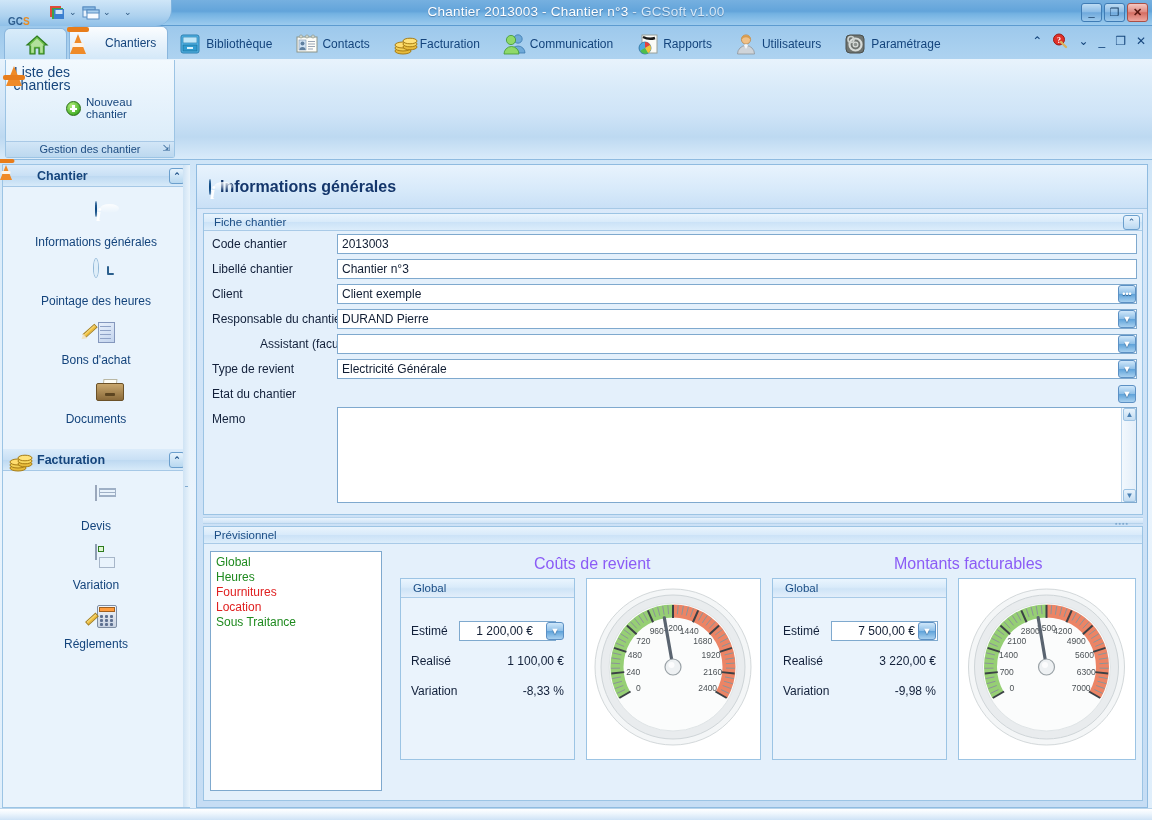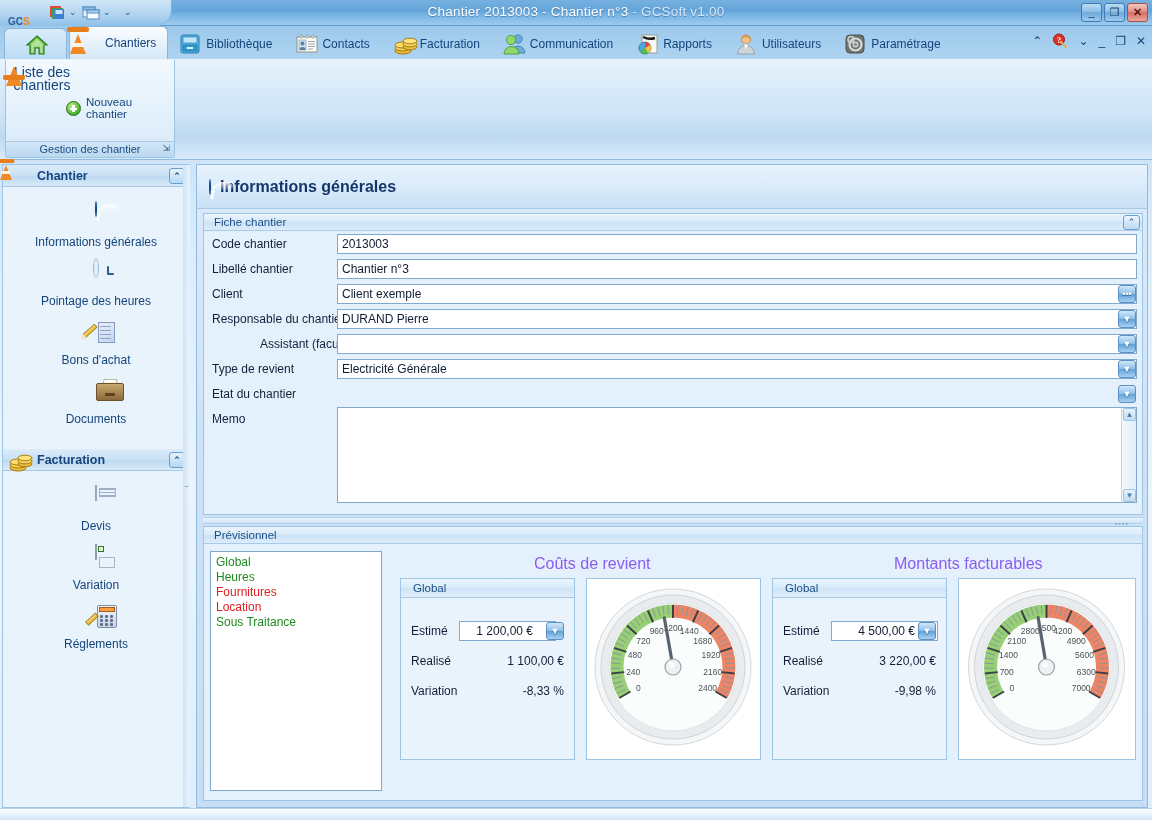--- a/index.html
+++ b/index.html
@@ -794,21 +794,21 @@
           <text x="120.64101615137756" y="111.5" font-size="8.5" font-family="Liberation Sans, sans-serif" fill="#4c5256" text-anchor="middle">2400</text>
           <path d="M 86 88 L 77.31759111665349 38.7596123493896" stroke="#5a6470" stroke-width="3.2" stroke-linecap="round"></path>
           <circle cx="86" cy="88" r="8" fill="#eef1f3" stroke="#9aa2a7" stroke-width="1.2"></circle>
           <circle cx="84.5" cy="86" r="3" fill="#ffffff" opacity=".8"></circle>
         </svg>
     </div>
 
     <div class="subpanel" style="left:568px; top:51px; width:175px; height:182px;">
       <div class="sp-head">Global</div>
       <div class="sp-row" style="left:10px; top:45px;">Estimé</div>
-      <div class="sp-input" style="left:58px; top:42px; width:107px;">4 500,00 €</div>
+      <div class="sp-input" style="left:58px; top:42px; width:107px;">7 500,00 €</div>
       <div class="fbtn" style="left:145px; top:43px;">▼</div>
 
       <div class="sp-row" style="left:10px; top:75px;">Realisé</div>
       <div class="sp-val" style="left:58px; top:75px; width:105px;">3 220,00 €</div>
 
       <div class="sp-row" style="left:10px; top:105px;">Variation</div>
       <div class="sp-val" style="left:58px; top:105px; width:105px;">-9,98 %</div>
     </div>
 
     <div class="gaugebox" style="left:754px; top:51px; width:178px; height:182px;">

